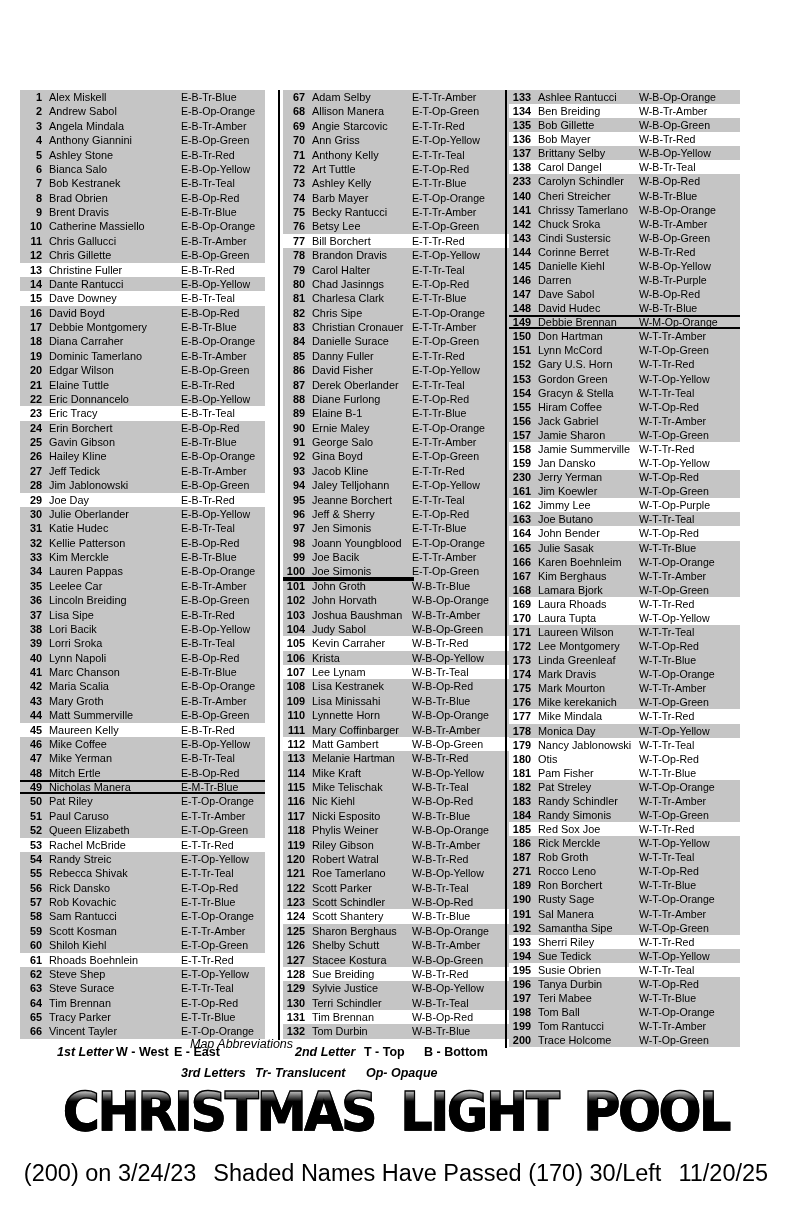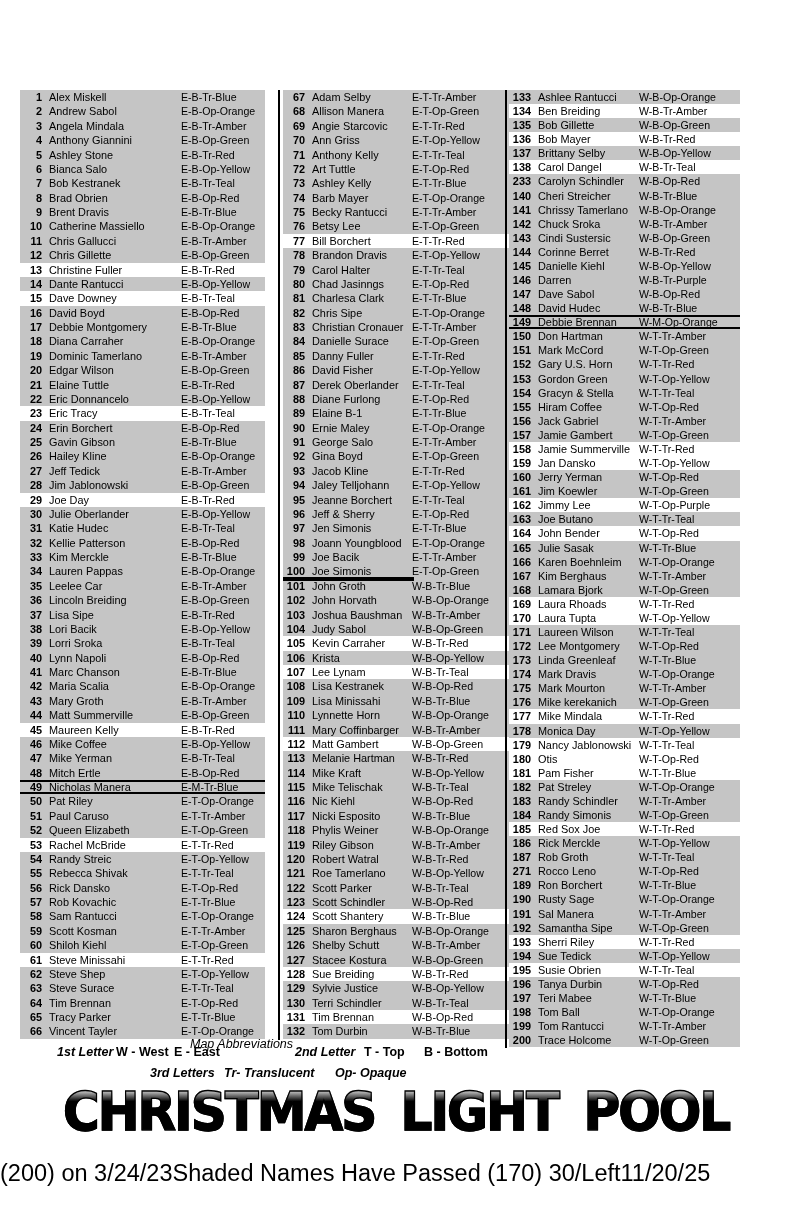--- a/index.html
+++ b/index.html
@@ -29,39 +29,39 @@
   .col-1 .nm{width:132px;}
   .col-2 .nm{width:100px;}
   .col-3 .nm{width:101px;}
   .cd{flex:1;font-size:10.6px;}
   
   .legend span{position:absolute;font-size:12.5px;white-space:nowrap;}
   .lg-head{font-style:italic;left:190px;top:1037px;}
   .bi{font-weight:bold;font-style:italic;}
   .b{font-weight:bold;}
   .l1{top:1045px;}
-  .l2{top:1066px;}
+  .l2{top:1066px;margin-left:31px;}
   
   .title{
     position:absolute;left:0;right:0;top:1080px;text-align:center;
     font-family:"DejaVu Sans", sans-serif;font-weight:bold;
     font-size:50px;letter-spacing:-2px;word-spacing:10px;color:#000;
     transform:scaleY(1.08);transform-origin:top center;
   }
   @supports (-webkit-background-clip:text){
     .title{
       background:linear-gradient(180deg,#ffffff 0%,#ffffff 13%,#000000 34%,#000000 100%);
       -webkit-background-clip:text;background-clip:text;color:transparent;
       -webkit-text-stroke:1.2px #000;
     }
   }
   
   .footer{
-    position:absolute;left:0;right:0;top:1160px;display:flex;justify-content:flex-start;
-    font-size:23.5px;white-space:nowrap;
+    position:absolute;left:0;right:0;top:1160px;display:flex;justify-content:center;
+    gap:17px;font-size:23.5px;white-space:nowrap;
   }
 </style>
 </head>
 <body>
 
 <div>
   <div class="col col-1">
       <div class="row shaded">
         <span class="num">1</span>
         <span class="nm">Alex Miskell</span>
@@ -357,21 +357,21 @@
         <span class="nm">Scott Kosman</span>
         <span class="cd">E-T-Tr-Amber</span>
       </div>
       <div class="row shaded">
         <span class="num">60</span>
         <span class="nm">Shiloh Kiehl</span>
         <span class="cd">E-T-Op-Green</span>
       </div>
       <div class="row">
         <span class="num">61</span>
-        <span class="nm">Steve Minissahi</span>
+        <span class="nm">Rhoads Boehnlein</span>
         <span class="cd">E-T-Tr-Red</span>
       </div>
       <div class="row shaded">
         <span class="num">62</span>
         <span class="nm">Steve Shep</span>
         <span class="cd">E-T-Op-Yellow</span>
       </div>
       <div class="row shaded">
         <span class="num">63</span>
         <span class="nm">Steve Surace</span>
@@ -813,21 +813,21 @@
         <span class="nm">Debbie Brennan</span>
         <span class="cd">W-M-Op-Orange</span>
       </div>
       <div class="row shaded">
         <span class="num">150</span>
         <span class="nm">Don Hartman</span>
         <span class="cd">W-T-Tr-Amber</span>
       </div>
       <div class="row shaded">
         <span class="num">151</span>
-        <span class="nm">Mark McCord</span>
+        <span class="nm">Lynn McCord</span>
         <span class="cd">W-T-Op-Green</span>
       </div>
       <div class="row shaded">
         <span class="num">152</span>
         <span class="nm">Gary U.S. Horn</span>
         <span class="cd">W-T-Tr-Red</span>
       </div>
       <div class="row shaded">
         <span class="num">153</span>
         <span class="nm">Gordon Green</span>
@@ -843,35 +843,35 @@
         <span class="nm">Hiram Coffee</span>
         <span class="cd">W-T-Op-Red</span>
       </div>
       <div class="row shaded">
         <span class="num">156</span>
         <span class="nm">Jack Gabriel</span>
         <span class="cd">W-T-Tr-Amber</span>
       </div>
       <div class="row shaded">
         <span class="num">157</span>
-        <span class="nm">Jamie Gambert</span>
+        <span class="nm">Jamie Sharon</span>
         <span class="cd">W-T-Op-Green</span>
       </div>
       <div class="row">
         <span class="num">158</span>
         <span class="nm">Jamie Summerville</span>
         <span class="cd">W-T-Tr-Red</span>
       </div>
       <div class="row">
         <span class="num">159</span>
         <span class="nm">Jan Dansko</span>
         <span class="cd">W-T-Op-Yellow</span>
       </div>
       <div class="row shaded">
-        <span class="num">160</span>
+        <span class="num">230</span>
         <span class="nm">Jerry Yerman</span>
         <span class="cd">W-T-Op-Red</span>
       </div>
       <div class="row shaded">
         <span class="num">161</span>
         <span class="nm">Jim Koewler</span>
         <span class="cd">W-T-Op-Green</span>
       </div>
       <div class="row">
         <span class="num">162</span>

